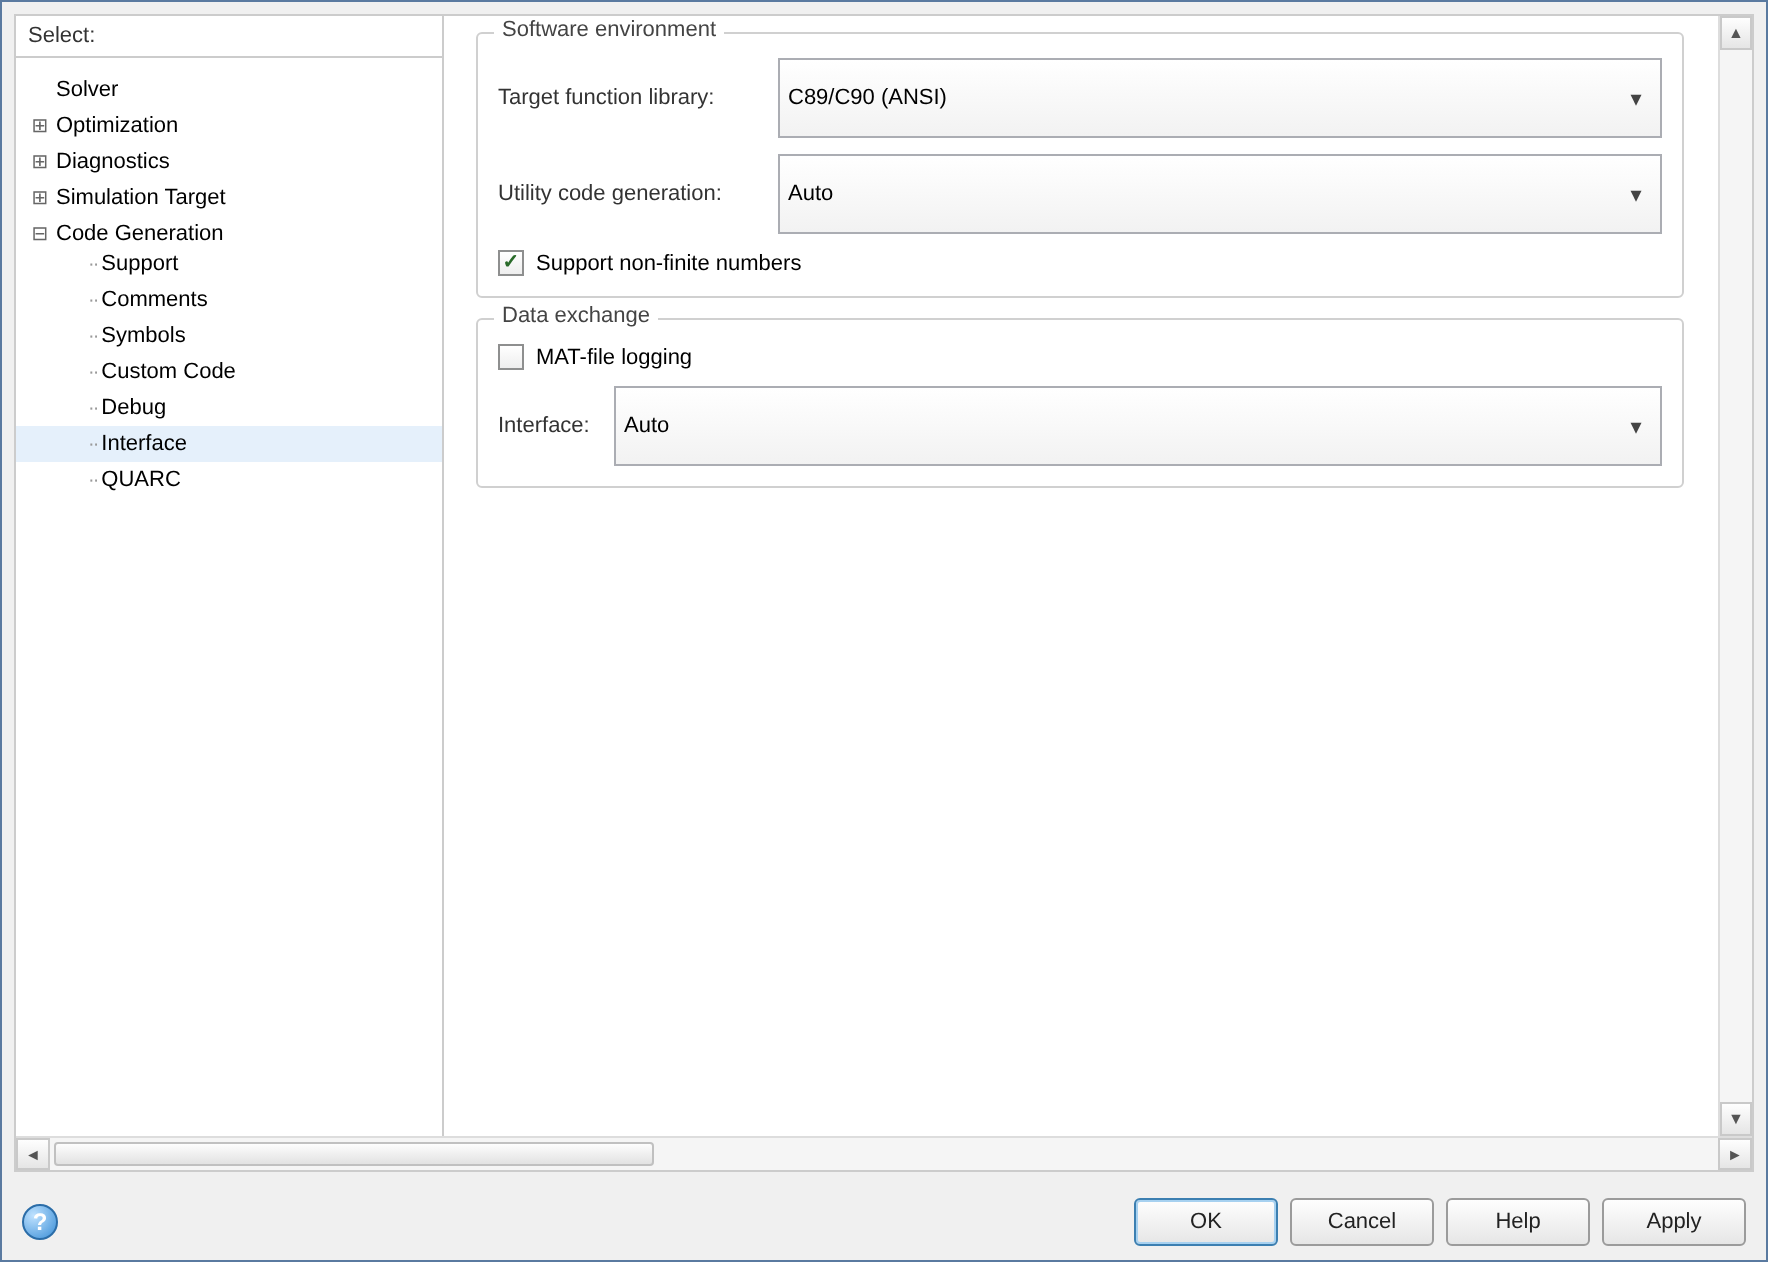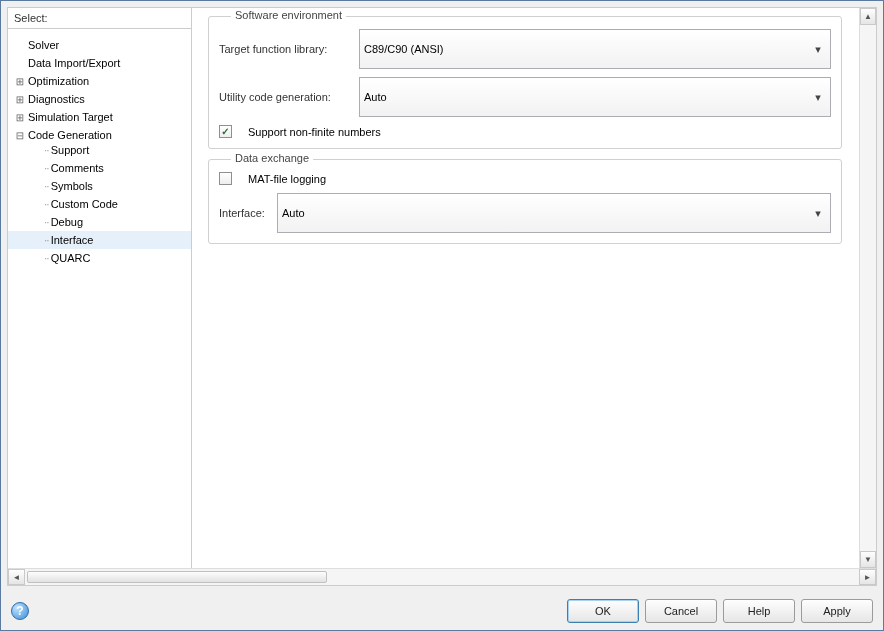--- a/index.html
+++ b/index.html
@@ -54,21 +54,21 @@
     border: 1px solid #ccc;
     overflow: hidden;
   }
   .main-area {
     flex: 1;
     display: flex;
     overflow: hidden;
     position: relative;
   }
   .sidebar {
-    width: 184px;
+    width: 214px;
     border-right: 1px solid #ccc;
     background: #fff;
     display: flex;
     flex-direction: column;
   }
   .sidebar-header {
     padding: 4px 6px;
     border-bottom: 1px solid #ccc;
     color: #333;
   }
@@ -141,21 +141,20 @@
     position: relative;
     margin-right: 18px;
   }
   .group-title {
     position: absolute;
     top: -8px;
     left: 8px;
     background: #fff;
     padding: 0 4px;
     color: #444;
-    margin-left: 14px;
   }
   .form-row {
     display: flex;
     align-items: center;
     margin-bottom: 8px;
   }
   .form-row:last-child { margin-bottom: 0; }
   .form-label {
     width: 140px;
     color: #333;
@@ -179,21 +178,21 @@
     color: #000;
   }
   .dropdown .dd-arrow {
     width: 16px;
     text-align: center;
     color: #444;
   }
   .checkbox-row {
     display: flex;
     align-items: center;
-    gap: 16px;
+    gap: 6px;
   }
   .checkbox {
     width: 13px; height: 13px;
     border: 1px solid #8e8f8f;
     background: linear-gradient(to bottom,#fff,#eee);
     display: inline-flex;
     align-items: center; justify-content: center;
     cursor: pointer;
   }
   .checkbox.checked::after {
@@ -270,24 +269,20 @@
   <div class="content">
     <div class="main-area">
       <div class="sidebar">
         <div class="sidebar-header">Select:</div>
         <div class="tree" id="tree">
             <div class="tree-item lvl0">
               <span class="tree-toggle blank"></span>
               <span>Solver</span>
             </div>
             <div class="tree-item lvl0">
-              <span class="tree-toggle blank"></span>
-              <span>Data Import/Export</span>
-            </div>
-            <div class="tree-item lvl0">
               <span class="tree-toggle">⊞</span>
               <span>Optimization</span>
             </div>
             <div class="tree-item lvl0">
               <span class="tree-toggle">⊞</span>
               <span>Diagnostics</span>
             </div>
             <div class="tree-item lvl0">
               <span class="tree-toggle">⊞</span>
               <span>Simulation Target</span>

